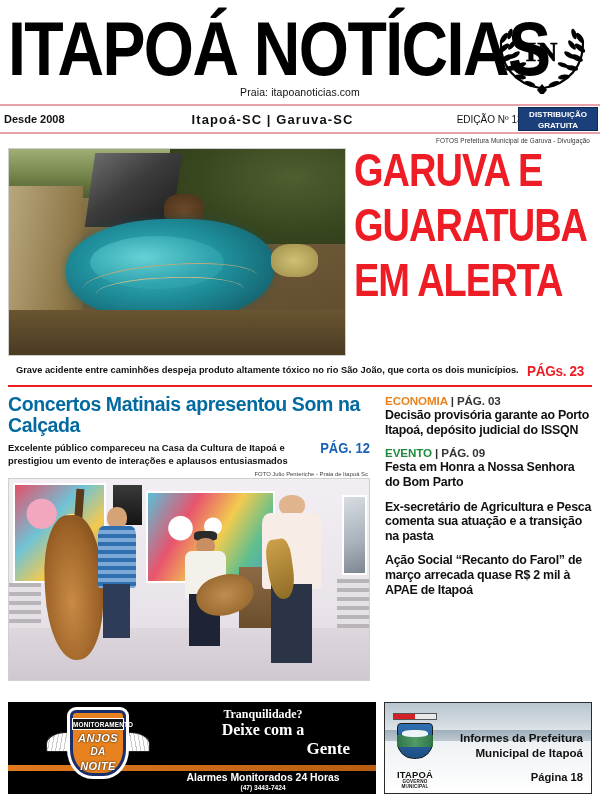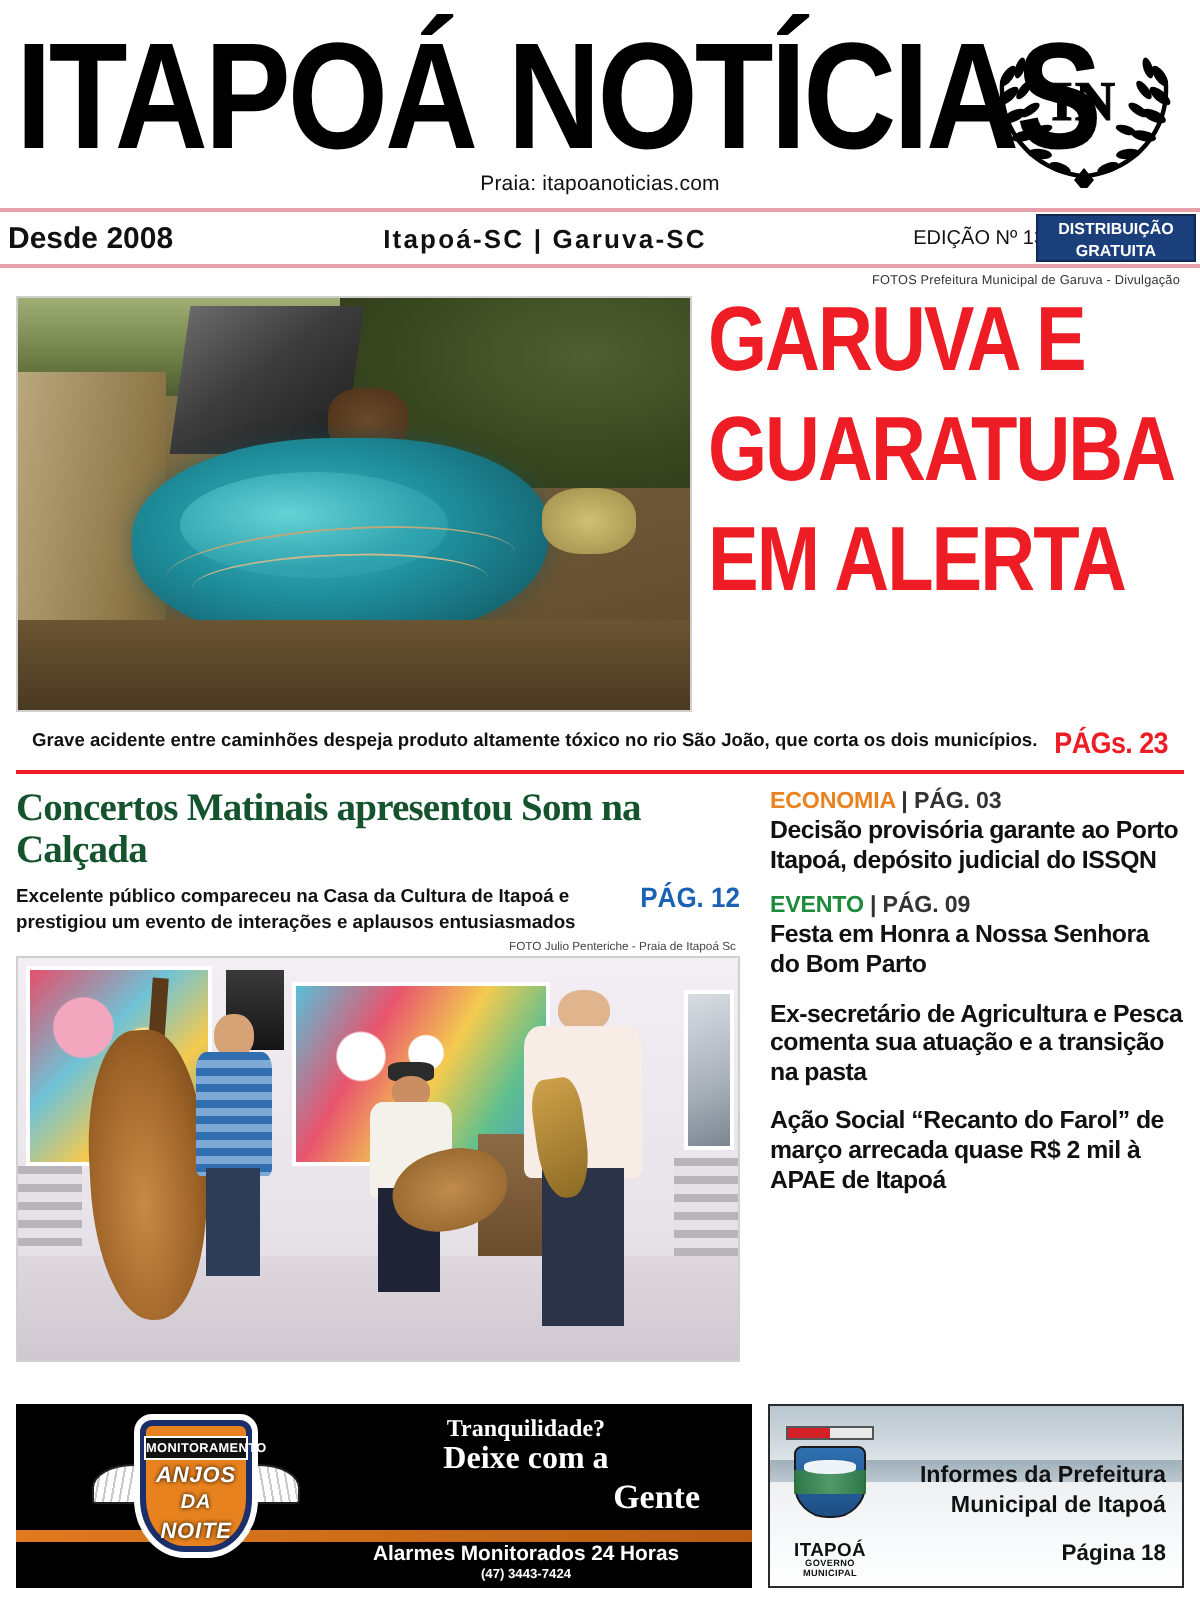--- a/index.html
+++ b/index.html
@@ -45,21 +45,21 @@
   .rule-pink { height:2px; background:#e8a0ab; margin:0; }
 
   
   .infobar {
     position:relative;
     height:28px;
     display:flex; align-items:center;
     border-bottom:2px solid #e8a0ab;
     padding: 0 4px;
   }
-  .ib-left { font-size:15px; font-weight:600; color:#111; width:120px; }
+  .ib-left { font-size:11px; font-weight:600; color:#111; width:120px; }
   .ib-center {
     flex:1; text-align:center;
     font-size:13px; font-weight:700; letter-spacing:1.1px; color:#111;
   }
   .ib-right {
     width:175px; text-align:right; font-size:10px; color:#111; padding-right:6px;
   }
   .ib-badge {
     position:absolute; right:2px; top:1px;
     width:80px; height:24px;
@@ -378,21 +378,21 @@
     <div class="lead-caption-row">
       <div class="lead-caption">Grave acidente entre caminhões despeja produto altamente tóxico no rio São João, que corta os dois municípios.</div>
       <div class="lead-pages" style="color: rgb(238, 28, 37);">PÁGs. 23</div>
     </div>
   </div>
 
   <div class="rule-red"></div>
 
   <div class="middle">
     <div class="col-left">
-      <div class="art-title" style="color: #14532d; font-family: Liberation Serif, serif;">Concertos Matinais apresentou Som na Calçada</div>
+      <div class="art-title" style="color: #0369a1;">Concertos Matinais apresentou Som na Calçada</div>
       <div class="art-sub-row">
         <div class="art-sub">Excelente público compareceu na Casa da Cultura de Itapoá e prestigiou um evento de interações e aplausos entusiasmados</div>
         <div class="art-pag" style="color: rgb(27, 98, 181);">PÁG. 12</div>
       </div>
       <div class="credit-mid">FOTO Julio Penteriche - Praia de Itapoá Sc</div>
       <div class="photo-concert">
         <div class="pc-wall"></div>
         <div class="pc-art1"></div>
         <div class="pc-art2"></div>
         <div class="pc-art3"></div>

